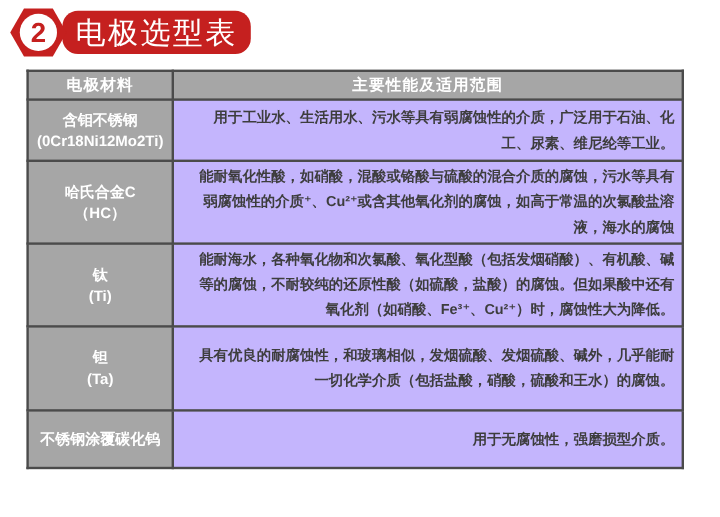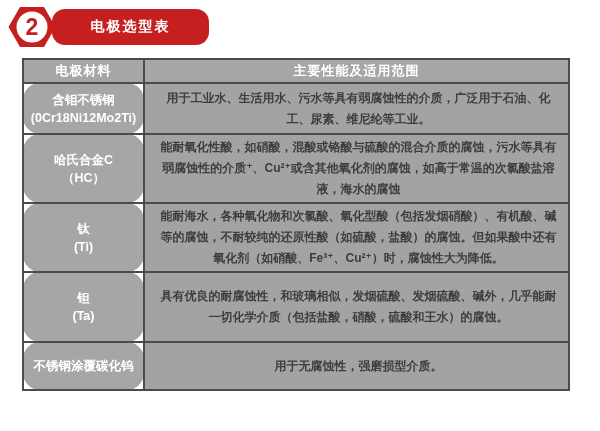--- a/index.html
+++ b/index.html
@@ -21,21 +21,21 @@
     position: absolute; left: 7px; top: 4px;
     width: 50px; height: 46px; z-index: 2;
   }
   .title-pill {
     position: absolute; left: 52px; top: 9px;
     width: 157px; height: 36px;
     background: var(--accent-red, #c5201f);
     border-radius: 13px;
     z-index: 1;
     display: flex; align-items: center; justify-content: center;
-    color: #ffffff; font-weight: bold; font-size: 14px;
+    color: #ffffff; font-weight: normal; font-size: 25px;
     letter-spacing: 2px;
   }
   .table-wrap {
     position: absolute; left: 22px; top: 58px; width: 548px;
   }
   table.selection-table {
     border-collapse: collapse;
     width: 100%;
     table-layout: fixed;
   }
@@ -52,31 +52,30 @@
   }
   td.mat {
     background: var(--cell-gray, #a6a6a6);
     color: #ffffff;
     text-align: center;
     vertical-align: middle;
     font-size: 12.5px;
     font-weight: bold;
     line-height: 18px;
     padding: 2px;
-    border-radius: 17px;
   }
   td.desc {
-    background: #a3a3a3;
+    background: #c4b5fd;
     color: var(--text-dark, #3d3d3d);
     font-size: 12px;
     font-weight: bold;
     line-height: 21px;
     padding: 2px 6px 2px 10px;
     vertical-align: middle;
-    text-align: center;
+    text-align: right;
   }
   tbody tr:nth-child(1) { height: 51px; }
   tbody tr:nth-child(2) { height: 45px; }
   tbody tr:nth-child(3) { height: 68px; }
   tbody tr:nth-child(4) { height: 70px; }
   tbody tr:nth-child(5) { height: 48px; }
   tbody tr:nth-child(6) { height: 26px; }
   tbody tr:nth-child(7) { height: 26px; }
 </style>
 </head>

